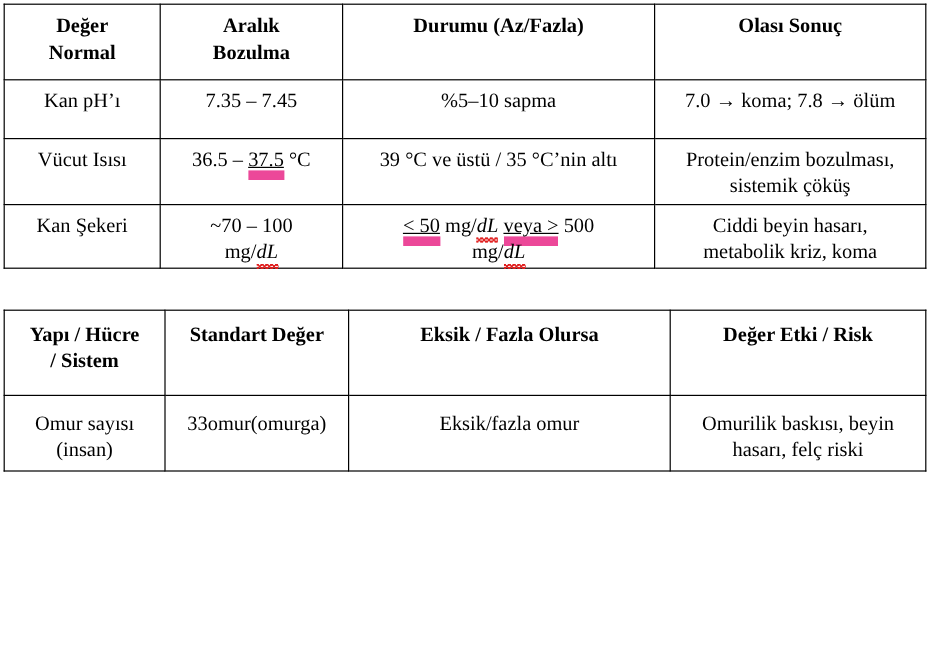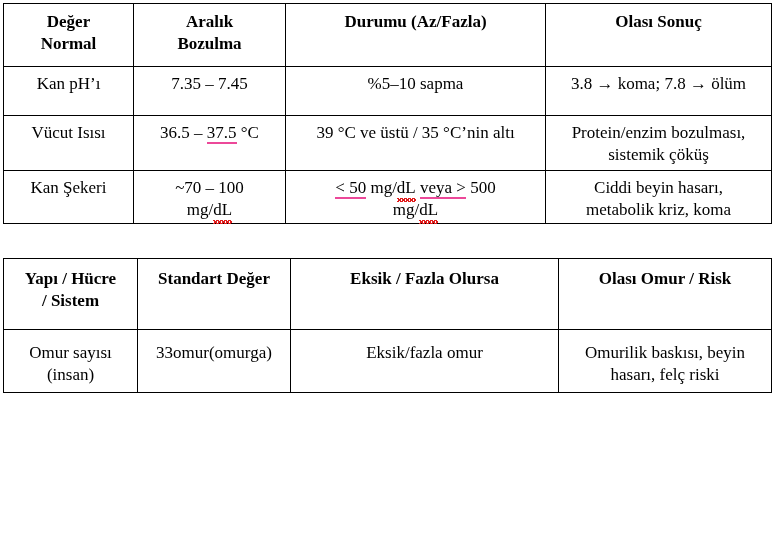--- a/index.html
+++ b/index.html
@@ -77,26 +77,28 @@
   #table-structures tr.header-row td { height: 59px; }
   #table-structures tr.r0 td { height: 72px; }
   #table-structures tr.r1 td { height: 74px; }
   #table-structures tr.r2 td { height: 48px; }
 
   #table-structures td { padding-top: 12px; }
   #table-structures tr.header-row td { padding-top: 9px; }
 
   
   .grammar-underline {
-    border-bottom: 2px solid #ec4899;
+    border-bottom: 8px solid #ec4899;
     padding-bottom: 0px;
+    text-decoration: underline;
   }
   .spell-squiggle {
     position: relative;
     display: inline-block;
+    font-style: italic;
   }
   .spell-squiggle::after {
     content: "";
     position: absolute;
     left: 0;
     right: 0;
     bottom: -3px;
     height: 4px;
     background-image:
       repeating-linear-gradient(
@@ -152,21 +154,21 @@
         </td>
         <td>
           <span>Olası Sonuç</span>
         </td>
       </tr>
 
       <tr class="r0">
         <td>Kan pH’ı</td>
         <td>7.35 – 7.45</td>
         <td>%5–10 sapma</td>
-        <td>3.8 → koma; 7.8 → ölüm</td>
+        <td>7.0 → koma; 7.8 → ölüm</td>
       </tr>
 
       <tr class="r1">
         <td>Vücut Isısı</td>
         <td><span class="nowrap"><span>36.5 – </span><span class="grammar-underline">37.5</span><span> °C</span></span></td>
         <td>39 °C ve üstü / 35 °C’nin altı</td>
         <td>
           <span>Protein/enzim bozulması,</span><br>
           <span>sistemik çöküş</span>
         </td>
@@ -203,21 +205,21 @@
           <span>Yapı / Hücre</span><br>
           <span>/ Sistem</span>
         </td>
         <td>
           <span>Standart Değer</span>
         </td>
         <td>
           <span>Eksik / Fazla Olursa</span>
         </td>
         <td>
-          <span>Olası Omur / Risk</span>
+          <span>Değer Etki / Risk</span>
         </td>
       </tr>
 
 
 
       <tr class="r2">
         <td>
           <span>Omur sayısı</span><br>
           <span>(insan)</span>
         </td>

